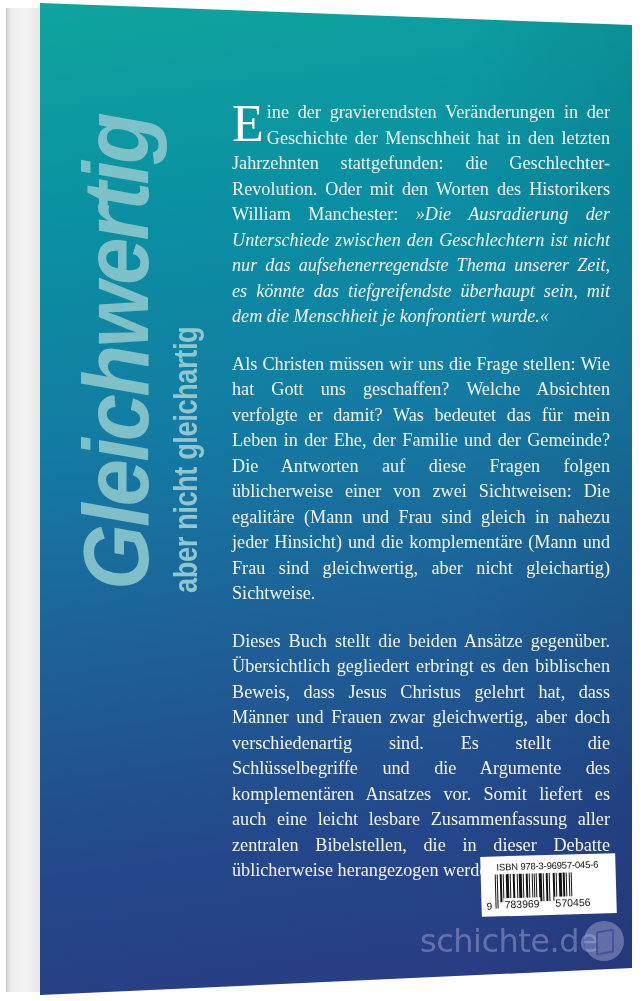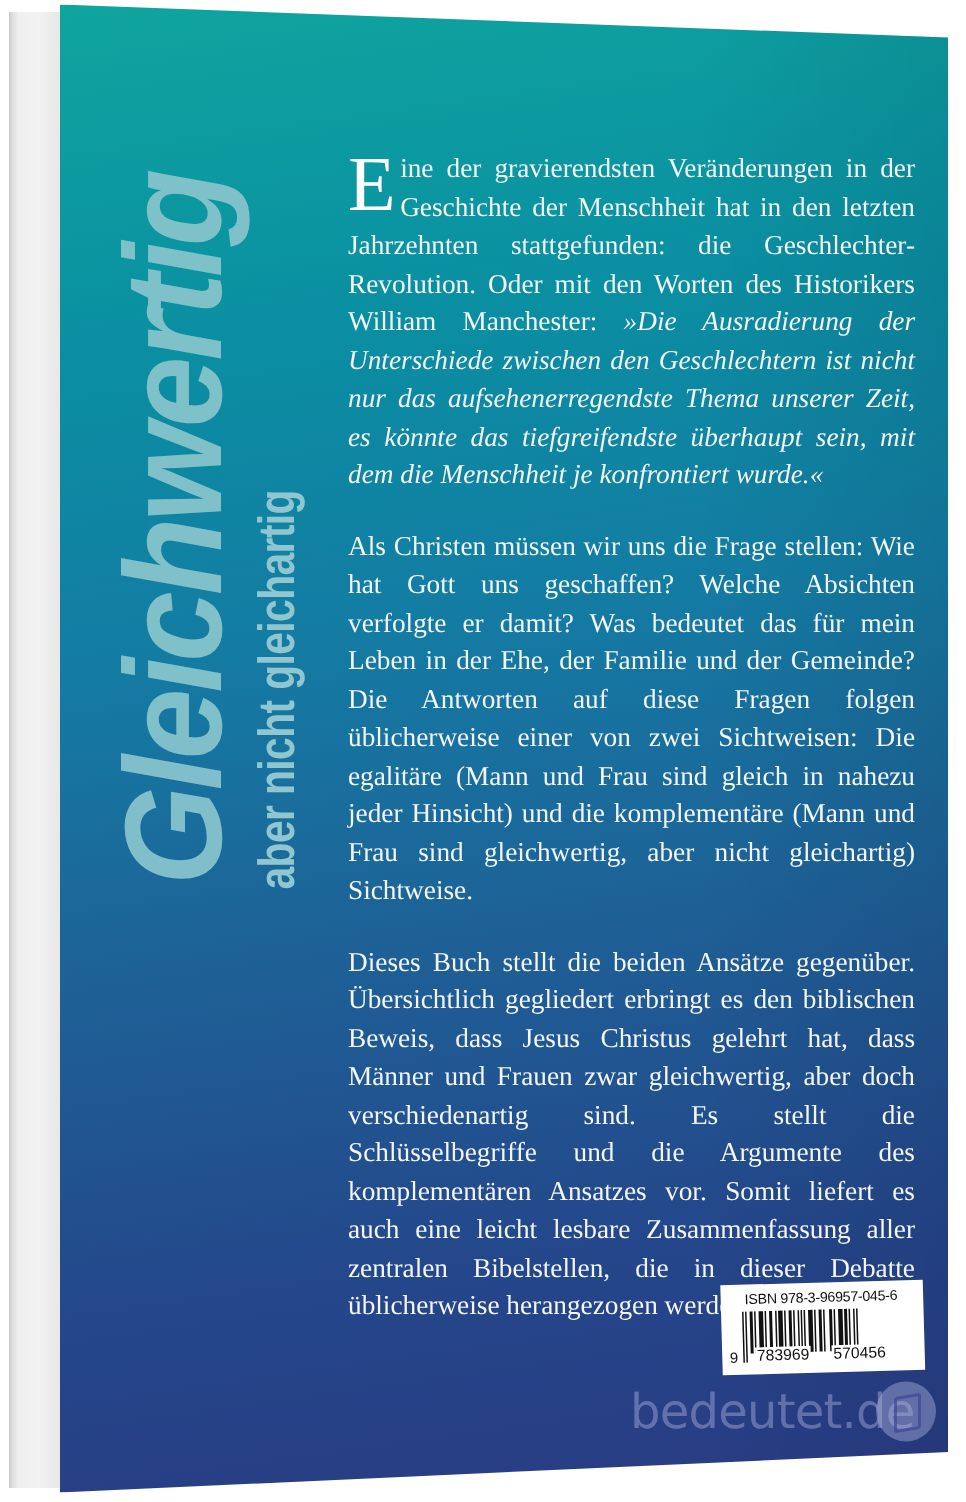--- a/index.html
+++ b/index.html
@@ -161,14 +161,14 @@
       <span class="w" style="width:2px"></span>
     <span class="g" style="width:1px"></span>
       <span class="w" style="width:1px"></span>
       <span class="g" style="width:1px"></span>
   </div>
   <div class="digit-first">9</div>
   <div class="digits-left">783969</div>
   <div class="digits-right">570456</div>
 </div>
 
-<div class="watermark">bedeutet.de</div>
+<div class="watermark">schichte.de</div>
 <div class="wm-icon"></div>
 
 </body></html>

